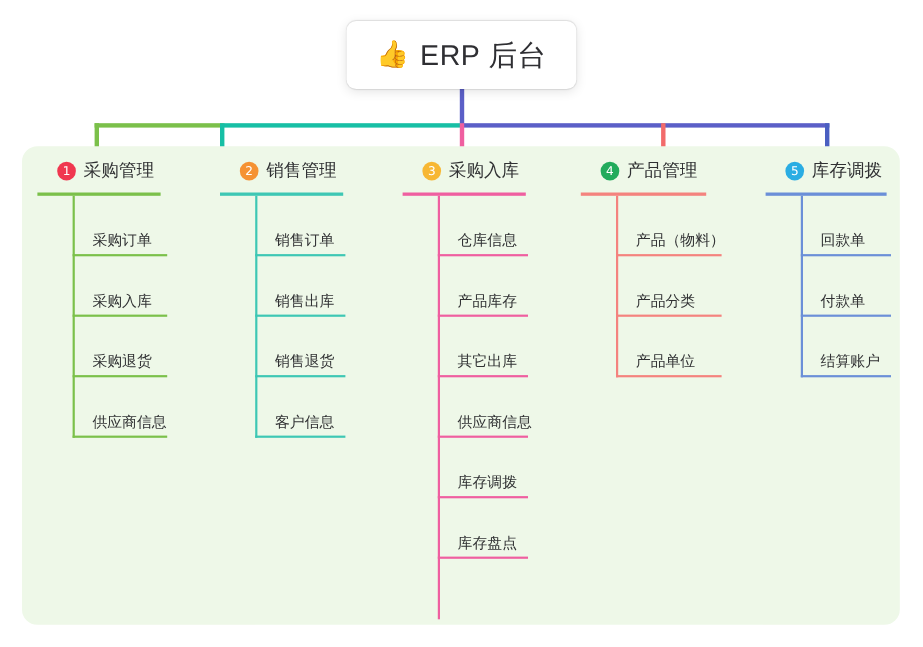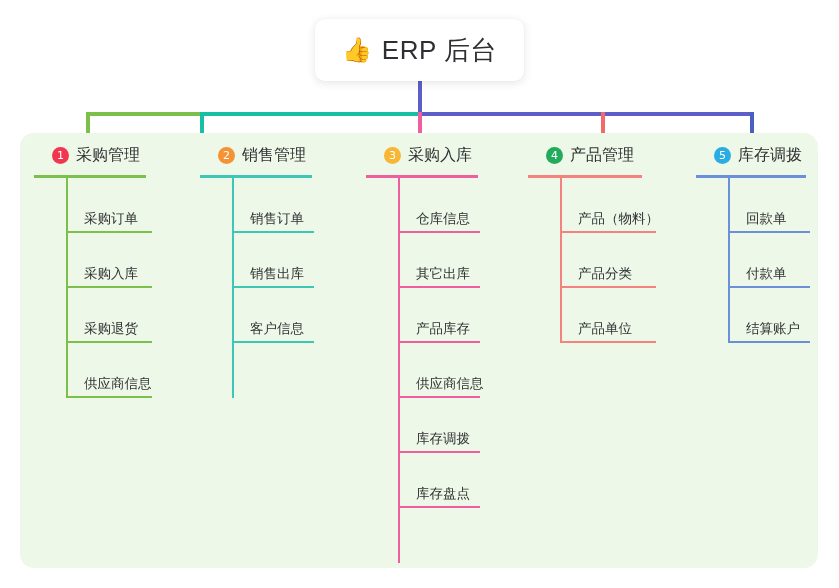--- a/index.html
+++ b/index.html
@@ -214,43 +214,47 @@
       <div class="trunk" style="width: 2px; background: rgb(62, 199, 180); height: 220px;"></div>
       <div class="item">
         <span class="item-label">销售订单</span>
         <div class="item-rule" style="width: 82px; background: rgb(62, 199, 180);"></div>
       </div>
       <div class="item">
         <span class="item-label">销售出库</span>
         <div class="item-rule" style="width: 82px; background: rgb(62, 199, 180);"></div>
       </div>
       <div class="item">
+        <span class="item-label">销售退货</span>
+        <div class="item-rule" style="width: 82px; background: rgb(62, 199, 180);"></div>
+      </div>
+      <div class="item">
         <span class="item-label">客户信息</span>
         <div class="item-rule" style="width: 82px; background: rgb(62, 199, 180);"></div>
       </div>
     </div>
   </div>
 <div class="column" id="column-3">
     <div class="col-header">
       <span class="badge" style="background: rgb(247, 183, 51);">3</span>
       <span class="col-title">采购入库</span>
     </div>
     <div class="col-rule" style="width: 112px; background: rgb(239, 95, 160);"></div>
     <div class="items">
       <div class="trunk" style="width: 2px; background: rgb(239, 95, 160); height: 385px;"></div>
       <div class="item">
         <span class="item-label">仓库信息</span>
         <div class="item-rule" style="width: 82px; background: rgb(239, 95, 160);"></div>
       </div>
       <div class="item">
+        <span class="item-label">产品库存</span>
+        <div class="item-rule" style="width: 82px; background: rgb(239, 95, 160);"></div>
+      </div>
+      <div class="item">
         <span class="item-label">其它出库</span>
-        <div class="item-rule" style="width: 82px; background: rgb(239, 95, 160);"></div>
-      </div>
-      <div class="item">
-        <span class="item-label">产品库存</span>
         <div class="item-rule" style="width: 82px; background: rgb(239, 95, 160);"></div>
       </div>
       <div class="item">
         <span class="item-label">供应商信息</span>
         <div class="item-rule" style="width: 82px; background: rgb(239, 95, 160);"></div>
       </div>
       <div class="item">
         <span class="item-label">库存调拨</span>
         <div class="item-rule" style="width: 82px; background: rgb(239, 95, 160);"></div>
       </div>

